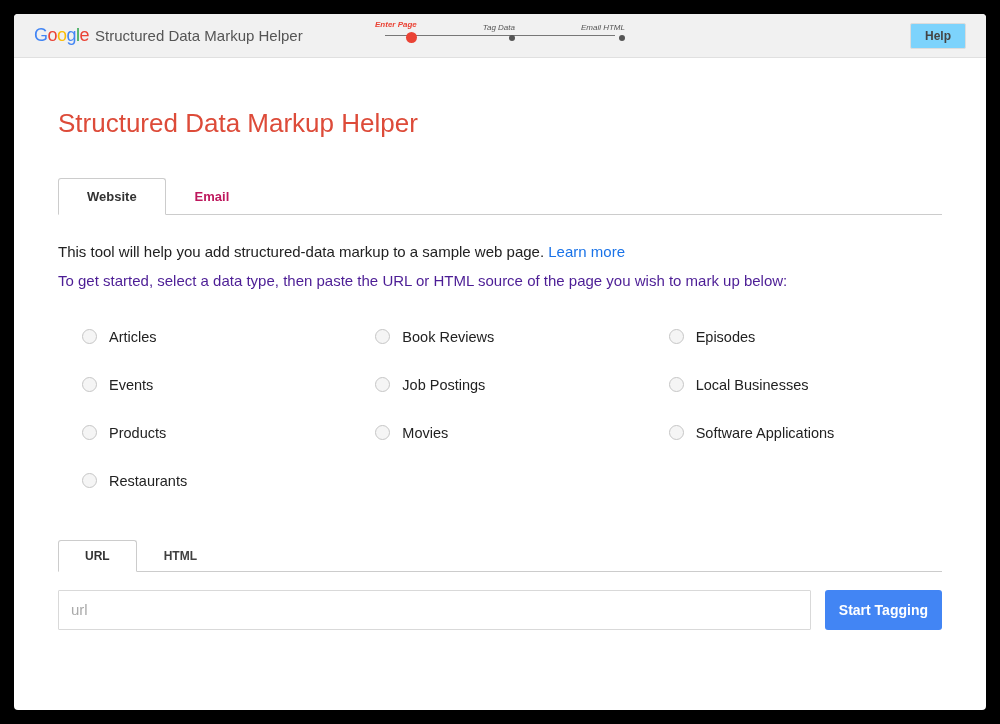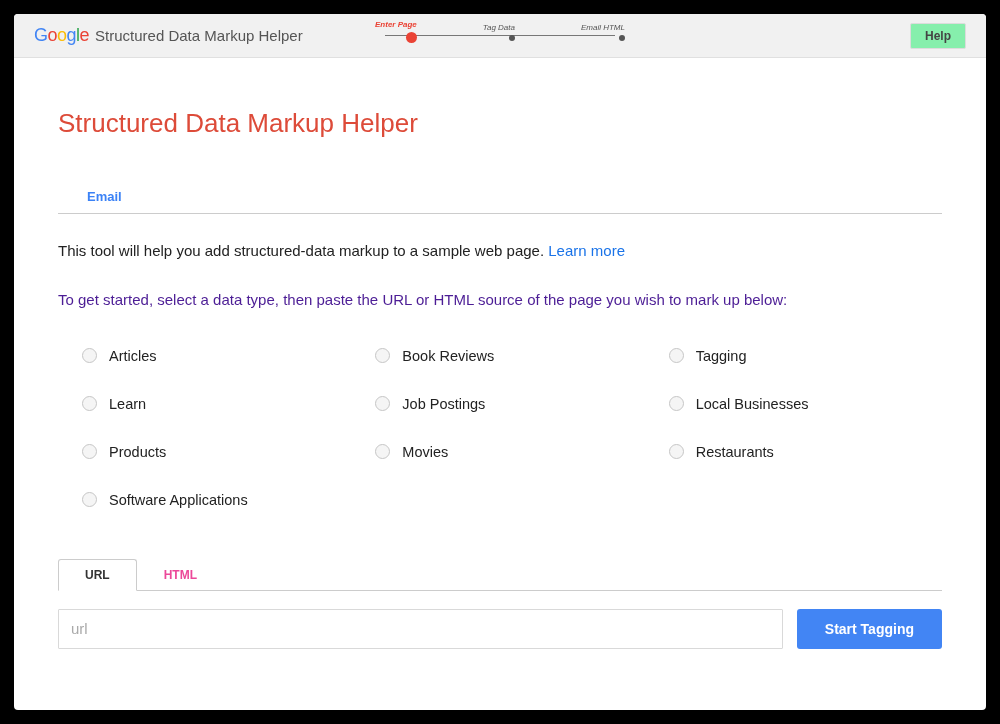--- a/index.html
+++ b/index.html
@@ -90,21 +90,21 @@
     }
     .step-dot.active {
       width: 11px;
       height: 11px;
       background: #EA4335;
       margin-bottom: -2px;
     }
     .help-button {
       position: absolute;
       right: 20px;
-      background: #86efac;
+      background: #7dd3fc;
       border: 1px solid #dcdcdc;
       padding: 5px 14px;
       font-size: 12px;
       font-weight: bold;
       color: #444;
       border-radius: 2px;
       cursor: pointer;
     }
     .content {
       padding: 50px 44px 20px 44px;
@@ -117,38 +117,38 @@
     }
     .tabs {
       display: flex;
       border-bottom: 1px solid #ccc;
       margin-bottom: 26px;
     }
     .tab {
       padding: 10px 28px;
       font-size: 13px;
       font-weight: bold;
-      color: #3b82f6;
+      color: #be185d;
       cursor: pointer;
       border: 1px solid transparent;
       border-bottom: none;
       position: relative;
       bottom: -1px;
     }
     .tab.active {
       color: #333;
       border: 1px solid #ccc;
       border-bottom: 1px solid #fff;
       background: #fff;
       border-radius: 3px 3px 0 0;
     }
     .intro-text {
       font-size: 15px;
       color: #222;
-      margin-bottom: 28px;
+      margin-bottom: 8px;
       line-height: 1.5;
     }
     .intro-text a {
       color: #1a73e8;
       text-decoration: none;
     }
     .instruction {
       font-size: 15px;
       color: #4c1d95;
       margin-bottom: 30px;
@@ -181,21 +181,21 @@
     }
     .input-tabs {
       display: flex;
       border-bottom: 1px solid #ccc;
       margin-bottom: 18px;
     }
     .input-tab {
       padding: 8px 26px;
       font-size: 12px;
       font-weight: bold;
-      color: #ec4899;
+      color: #404040;
       cursor: pointer;
       border: 1px solid transparent;
       border-bottom: none;
       position: relative;
       bottom: -1px;
     }
     .input-tab.active {
       color: #333;
       border: 1px solid #ccc;
       border-bottom: 1px solid #fff;
@@ -215,21 +215,21 @@
       font-size: 15px;
       color: #333;
       border-radius: 1px;
     }
     .url-input::placeholder { color: #aaa; }
     .start-button {
       background: #4285F4;
       color: #fff;
       border: none;
       height: 40px;
-      padding: 0 28px;
+      padding: 0 14px;
       font-size: 14px;
       font-weight: bold;
       border-radius: 3px;
       cursor: pointer;
     }
   </style>
 </head>
 <body>
 
 <div class="page-wrapper">
@@ -253,69 +253,70 @@
         <span class="step-dot"></span>
       </div>
     </div>
     <button class="help-button">Help</button>
   </div>
 
   <div class="content">
     <h1 class="main-title">Structured Data Markup Helper</h1>
 
     <div class="tabs">
+      <div class="tab active">Website</div>
       <div class="tab">Email</div>
     </div>
 
     <p class="intro-text">
       <span>This tool will help you add structured-data markup to a sample web page. </span><a href="#">Learn more</a>
     </p>
 
     <p class="instruction">To get started, select a data type, then paste the URL or HTML source of the page you wish to mark up below:</p>
 
     <div class="radio-grid">
       <label class="radio-option">
           <span class="radio-circle"></span>
           <span class="radio-label">Articles</span>
         </label>
       <label class="radio-option">
           <span class="radio-circle"></span>
           <span class="radio-label">Book Reviews</span>
         </label>
       <label class="radio-option">
           <span class="radio-circle"></span>
-          <span class="radio-label">Tagging</span>
-        </label>
-      <label class="radio-option">
-          <span class="radio-circle"></span>
-          <span class="radio-label">Learn</span>
+          <span class="radio-label">Episodes</span>
+        </label>
+      <label class="radio-option">
+          <span class="radio-circle"></span>
+          <span class="radio-label">Events</span>
         </label>
       <label class="radio-option">
           <span class="radio-circle"></span>
           <span class="radio-label">Job Postings</span>
         </label>
       <label class="radio-option">
           <span class="radio-circle"></span>
           <span class="radio-label">Local Businesses</span>
         </label>
       <label class="radio-option">
           <span class="radio-circle"></span>
           <span class="radio-label">Products</span>
         </label>
       <label class="radio-option">
           <span class="radio-circle"></span>
           <span class="radio-label">Movies</span>
         </label>
       <label class="radio-option">
           <span class="radio-circle"></span>
+          <span class="radio-label">Software Applications</span>
+        </label>
+      <label class="radio-option">
+          <span class="radio-circle"></span>
           <span class="radio-label">Restaurants</span>
-        </label>
-      <label class="radio-option">
-          <span class="radio-circle"></span>
-          <span class="radio-label">Software Applications</span>
         </label>
     </div>
 
     <div class="input-tabs">
       <div class="input-tab active">URL</div>
       <div class="input-tab">HTML</div>
     </div>
 
     <div class="input-row">
       <input class="url-input" type="text" placeholder="url" style="">

